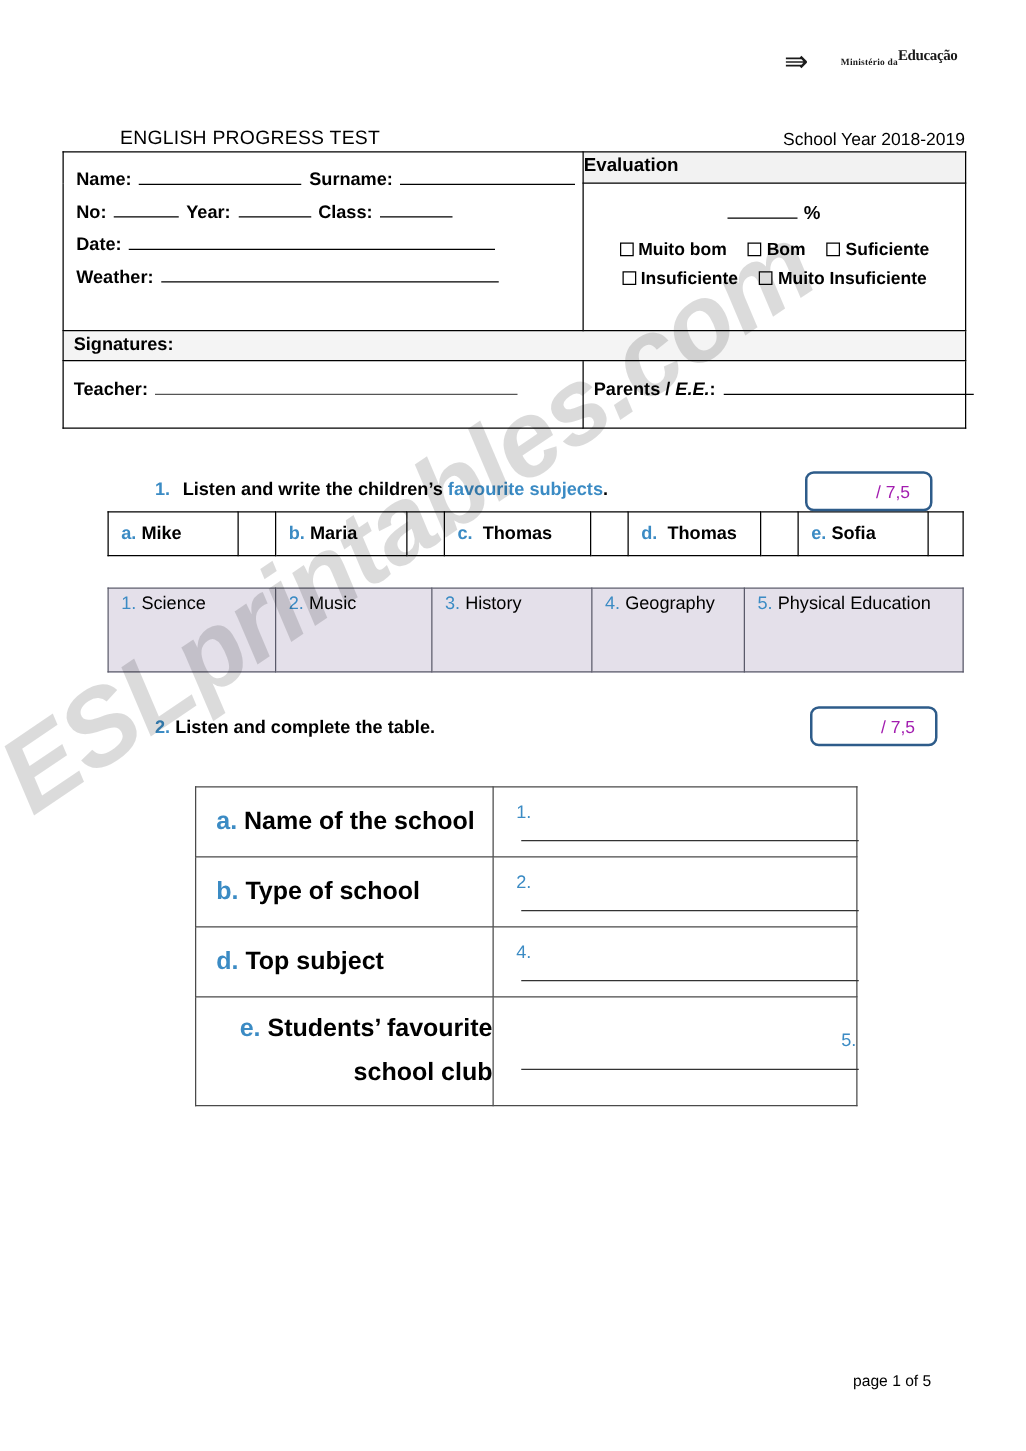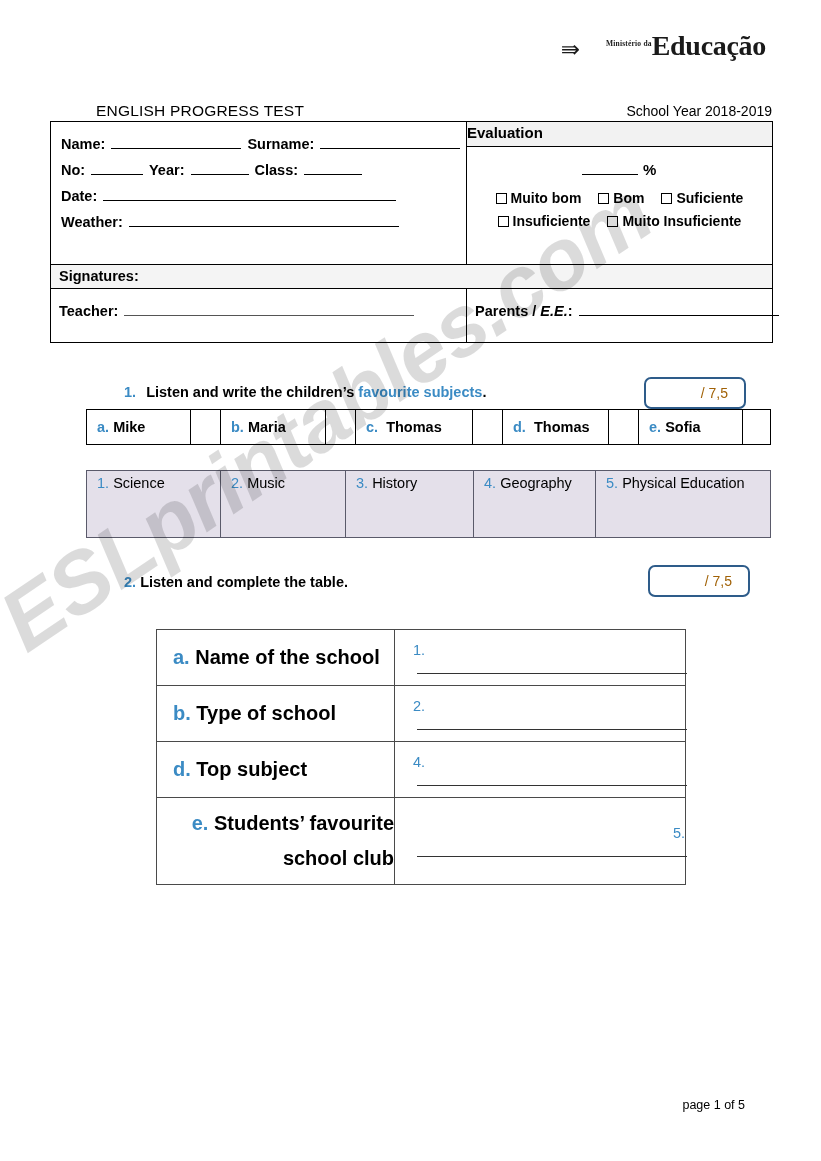--- a/index.html
+++ b/index.html
@@ -73,21 +73,21 @@
   .logo-ministerio {
     font-family: "Liberation Serif", serif;
     font-size: 7.5px;
     font-weight: bold;
     margin-bottom: -1px;
     margin-left: 22px;
     letter-spacing: 0.2px;
   }
   .logo-educacao {
     font-family: "Liberation Serif", serif;
-    font-size: 28px;
+    font-size: 12px;
     font-weight: bold;
     letter-spacing: -0.3px;
     margin-top: -8px;
   }
 
   
   .title-row {
     position: absolute;
     left: 50px;
     top: 102px;
@@ -229,21 +229,21 @@
     position: absolute;
     border: 2.2px solid #2e5c8a;
     border-radius: 7px;
     background: #fff;
     box-sizing: border-box;
     display: flex;
     align-items: center;
     justify-content: flex-end;
     padding-right: 16px;
     font-size: 14px;
-    color: #a16207;
+    color: #a21caf;
     z-index: 6;
   }
 
   
   .names-table {
     position: absolute;
     left: 86px;
     top: 409px;
     width: 684px;
     border-collapse: collapse;

